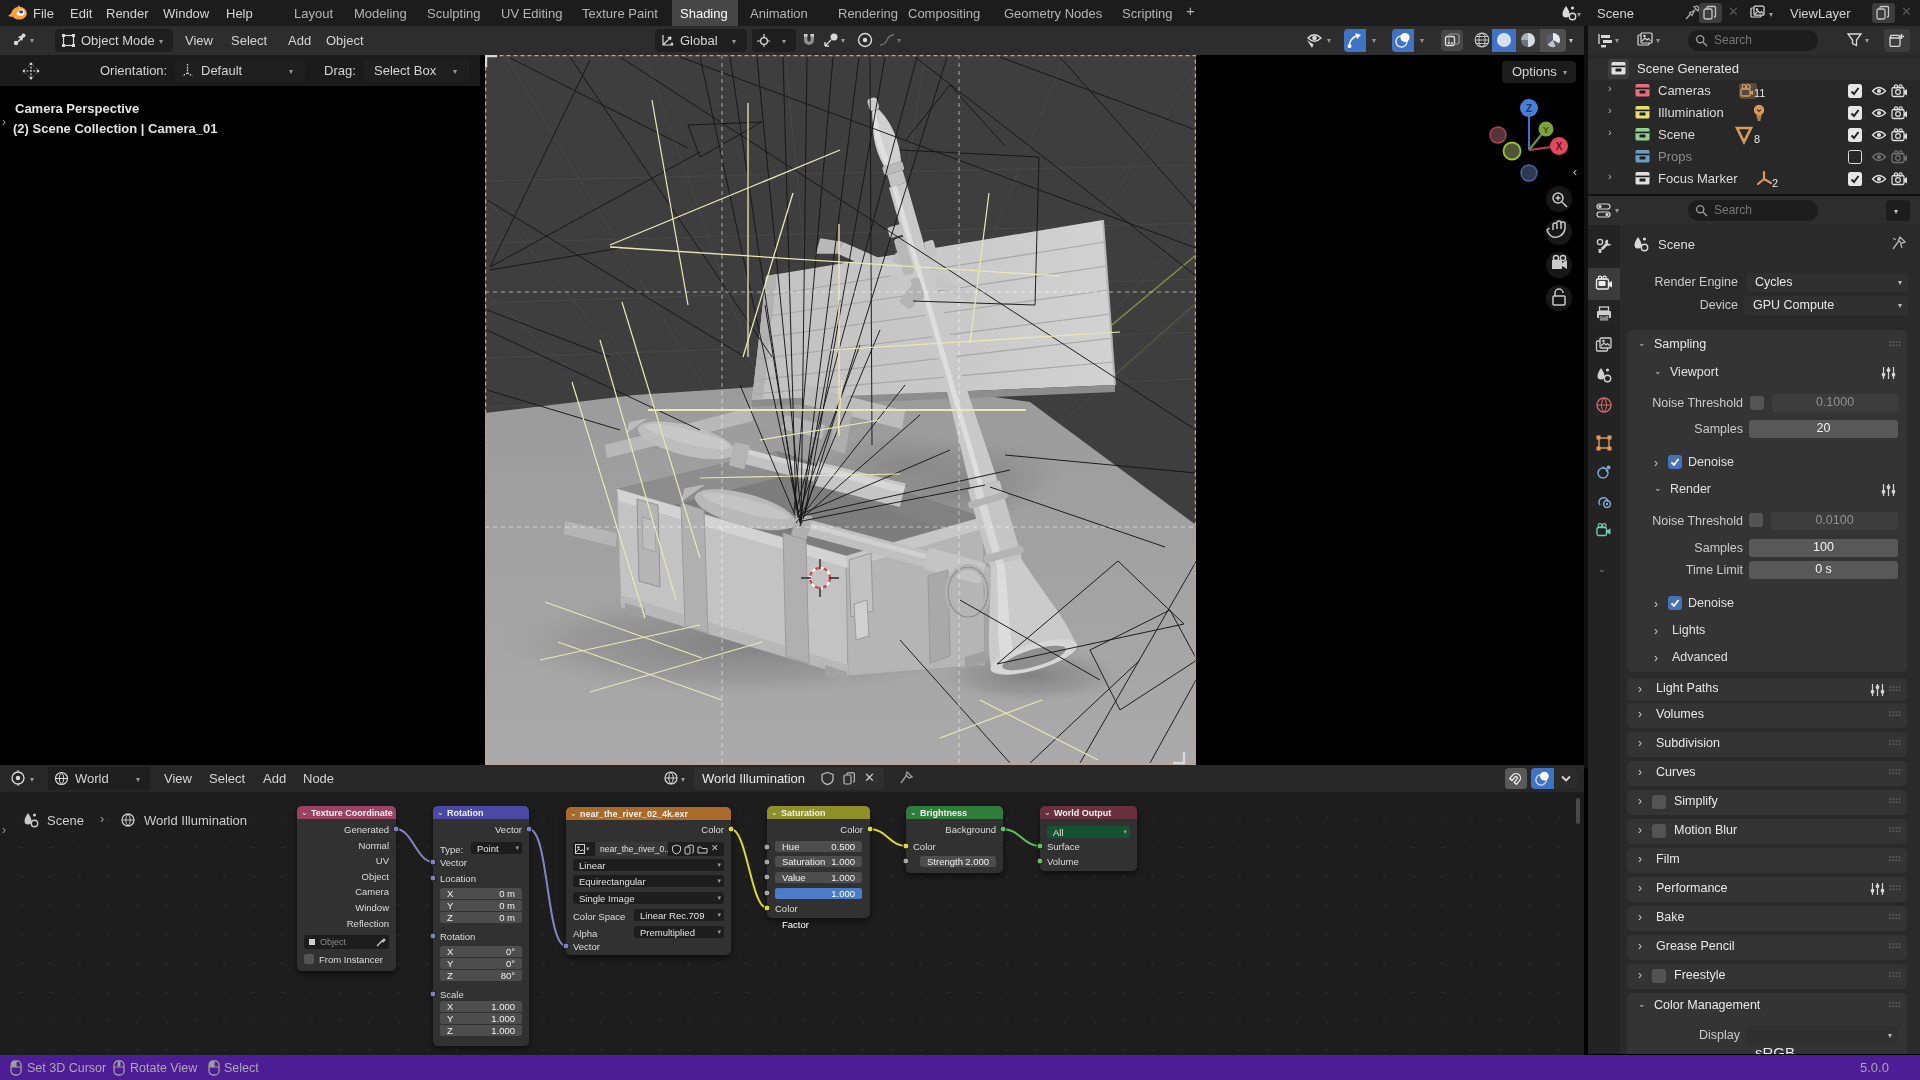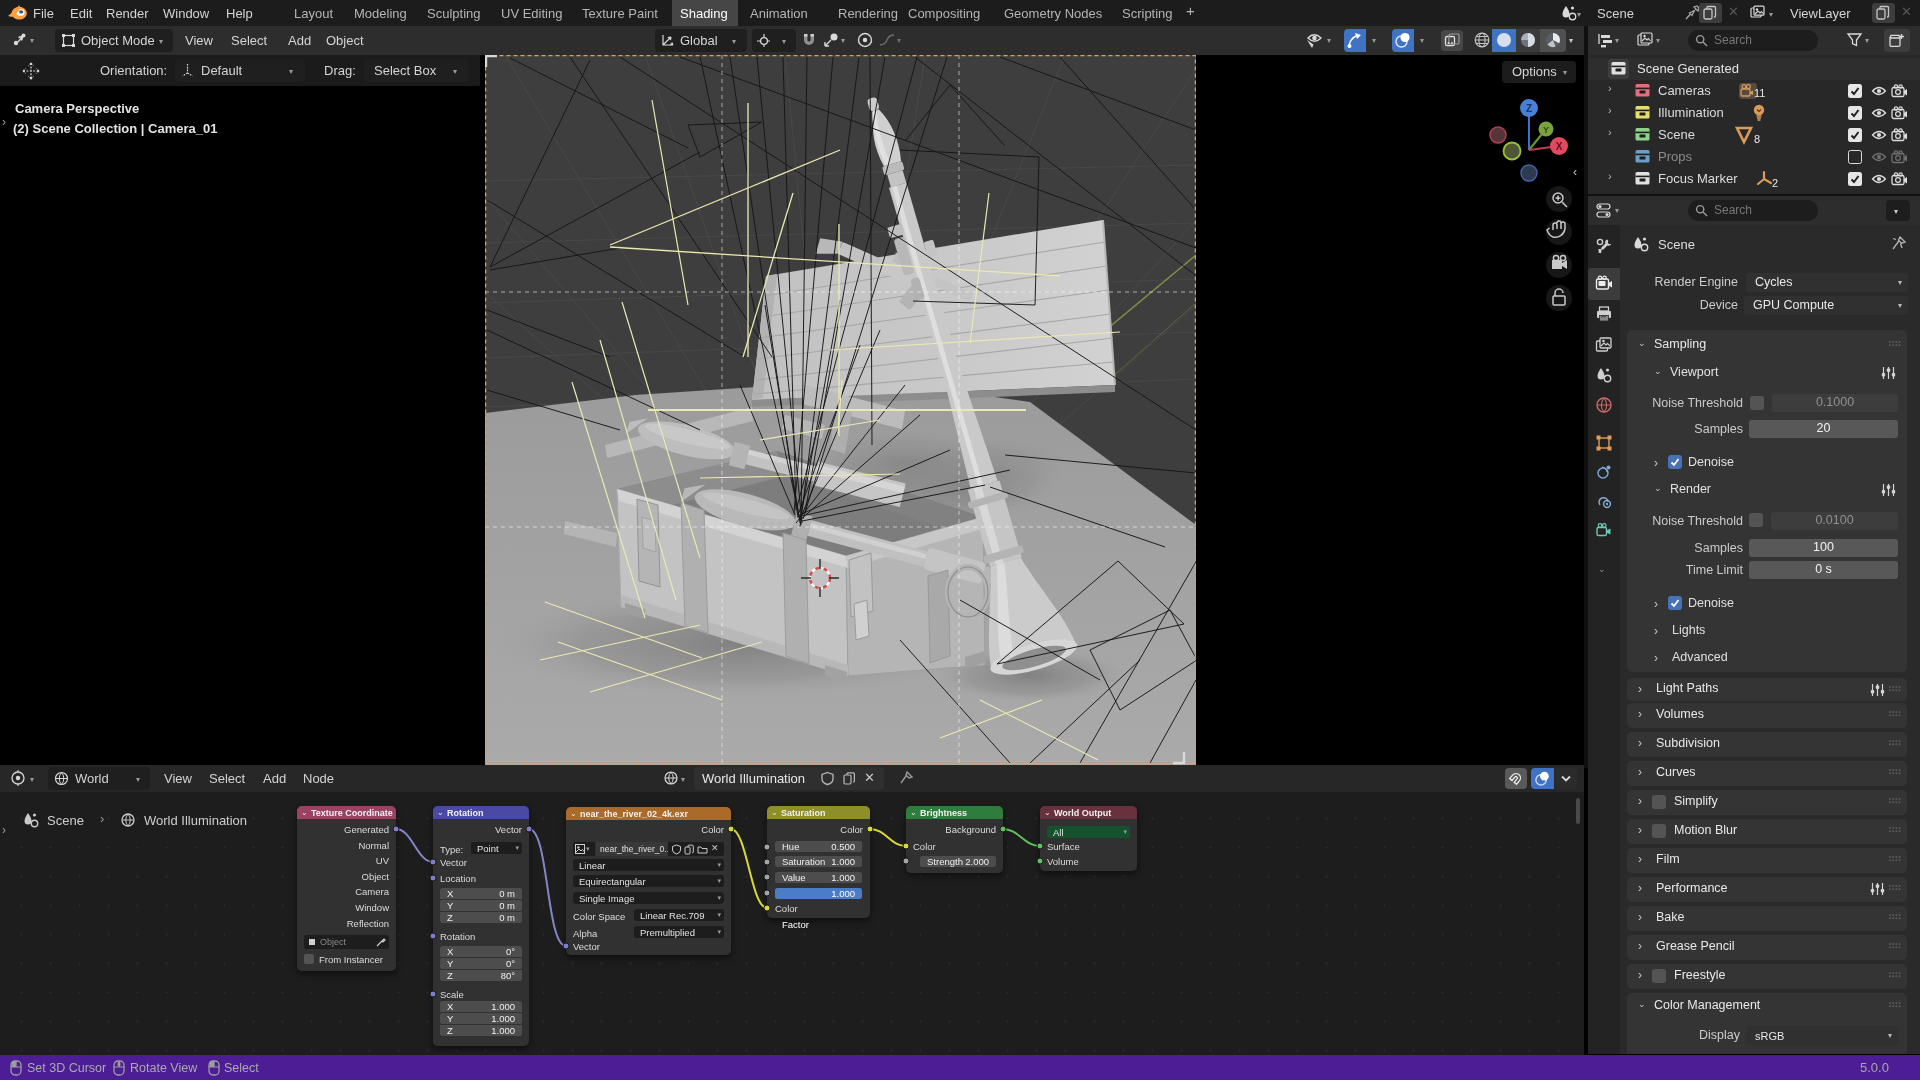--- a/index.html
+++ b/index.html
@@ -1320,21 +1320,21 @@
           <circle cx="5.2" cy="3.0" r="1"></circle>
           <circle cx="5.2" cy="6.2" r="1"></circle>
           <circle cx="8.4" cy="3.0" r="1"></circle>
           <circle cx="8.4" cy="6.2" r="1"></circle>
           <circle cx="11.600000000000001" cy="3.0" r="1"></circle>
           <circle cx="11.600000000000001" cy="6.2" r="1"></circle>
         </g>
       </svg>
       <span class="abs" style="left:0;top:832px;width:152px;text-align:right;color:#cbcbcb;font-size:12.5px;">Display</span>
       <div class="abs" style="left:158px;top:830px;width:152px;height:19px;background:#303030;border-radius:3px;">
-        <span class="abs" style="left:9px;top:4px;color:#e8e8e8;font-size:11px;">sRGB</span>
+        <span class="abs" style="left:9px;top:18px;color:#e8e8e8;font-size:15px;">sRGB</span>
         <span class="abs" style="right:6px;top:4.5px;color:#b9b9b9;font-size:8px;">▾</span>
       </div>
     </div>
 
   <div class="abs" id="statusbar" style="left:0;top:1055px;width:1920px;height:25px;background:#4c1d95;">
     <svg class="abs" style="left:10px;top:5px;" width="12" height="16" viewBox="0 0 12 16">
       <rect x="1" y="1" width="10" height="14" rx="4" fill="none" stroke="#9e9e9e" stroke-width="1.3"></rect>
       <path d="M1 7 h10 M6 1 v6" stroke="#9e9e9e" stroke-width="1.2"></path>
       <path d="M1.7 1.7 a4 4 0 0 1 4.3 -0.2 v5.5 h-4.3 Z" fill="#9e9e9e"></path>
     </svg>

